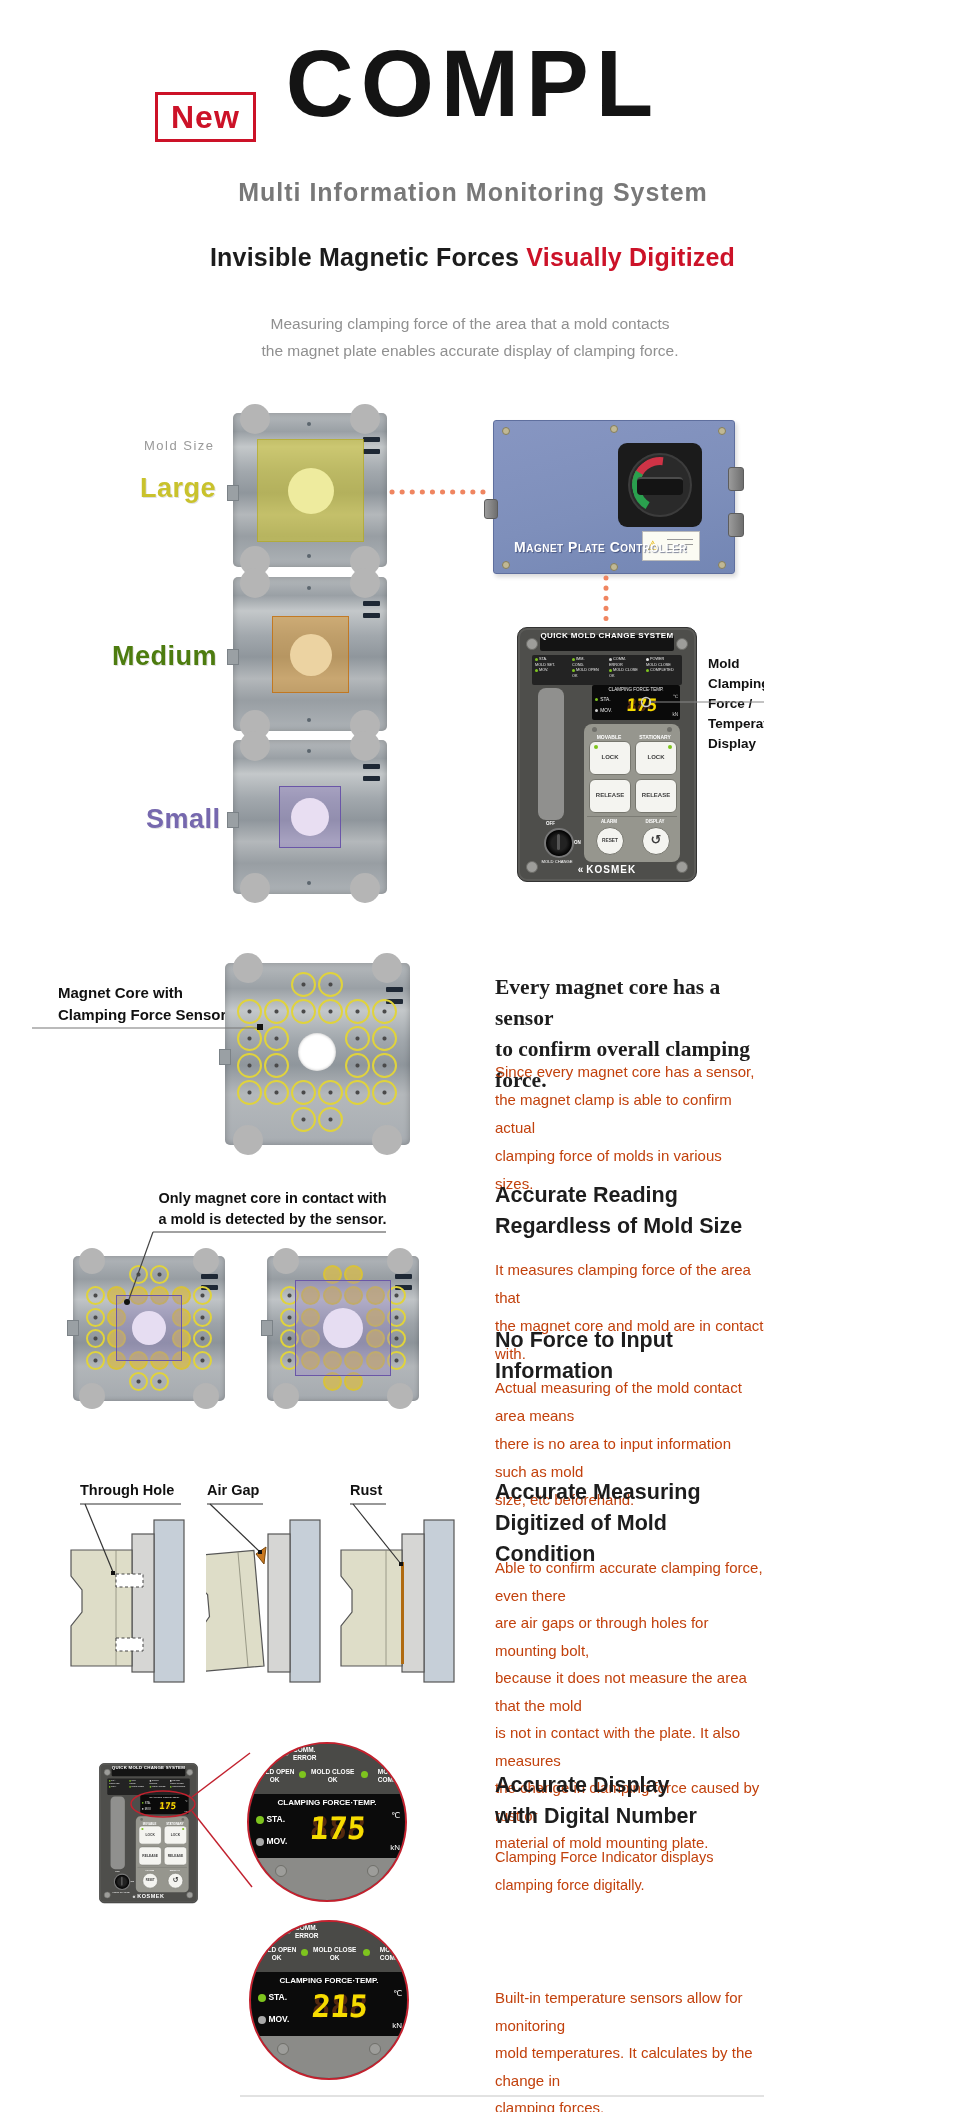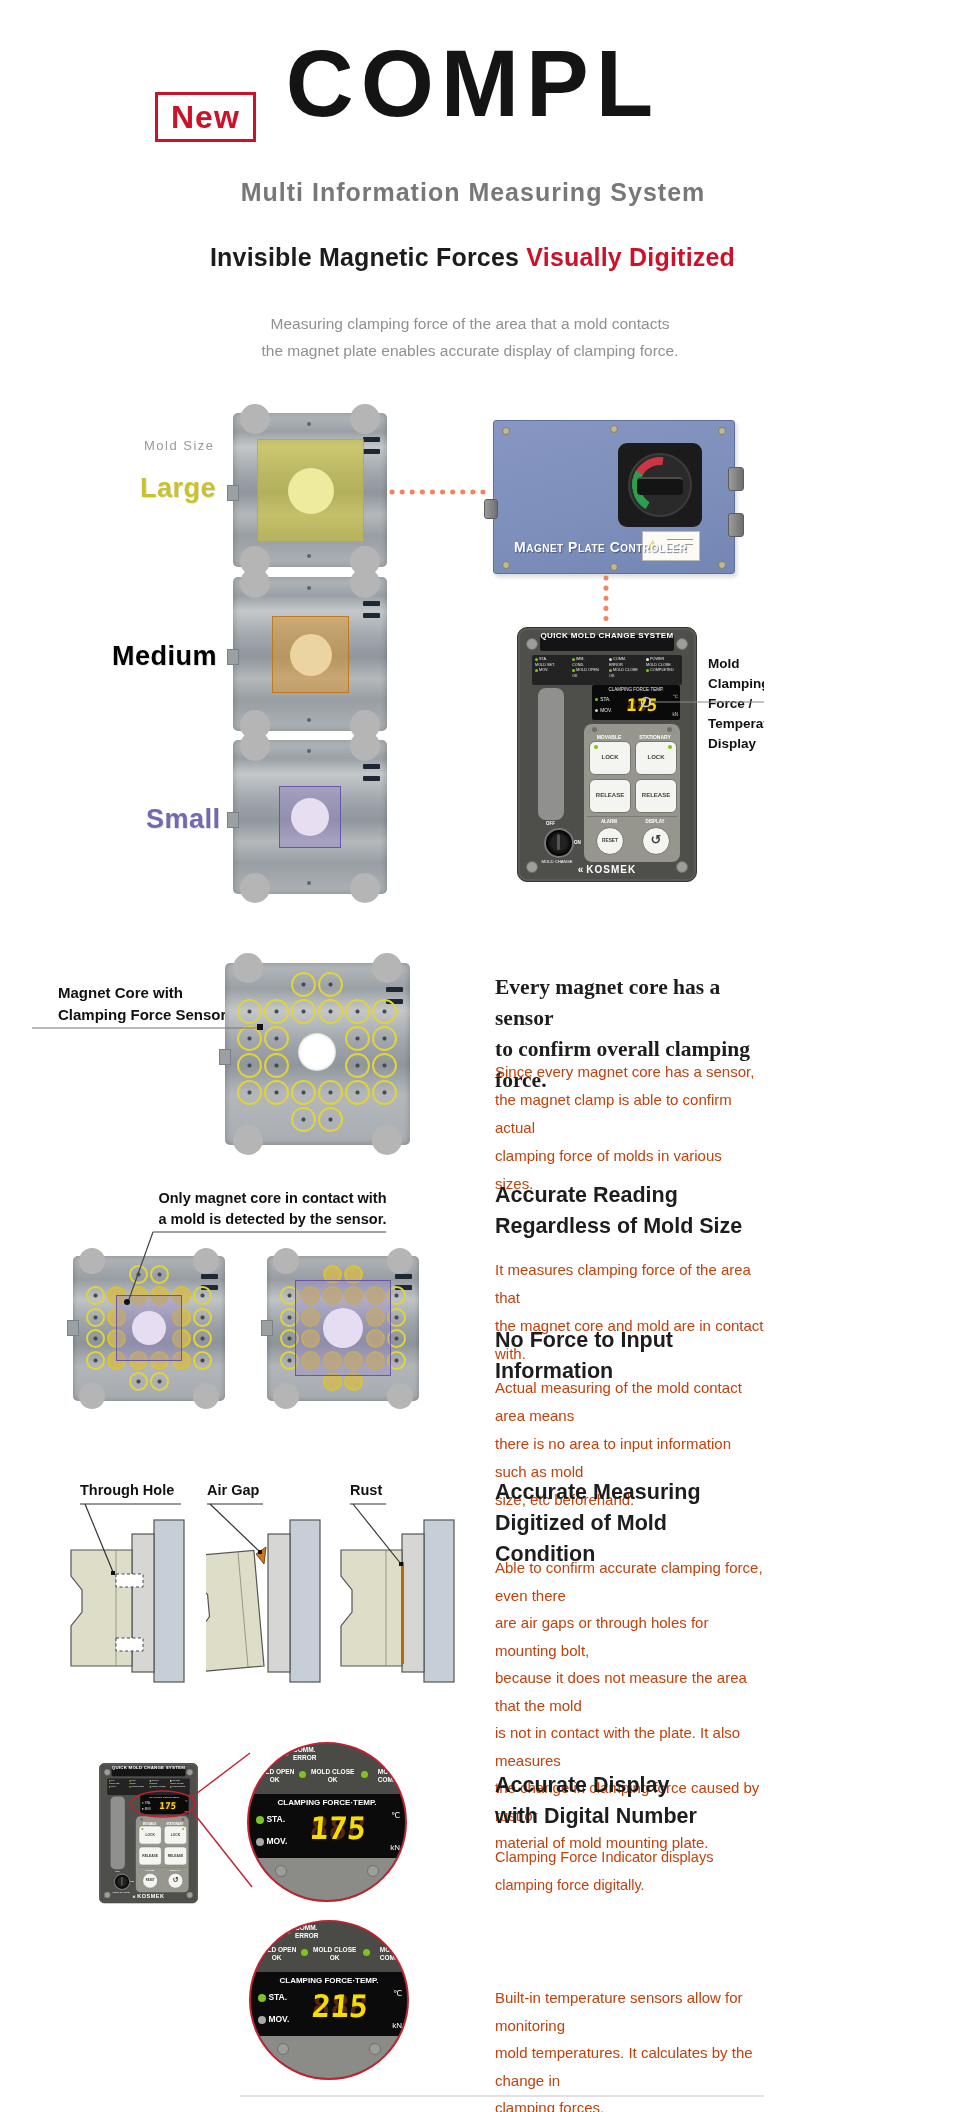--- a/index.html
+++ b/index.html
@@ -19,21 +19,21 @@
             font-size:25px;font-weight:bold;letter-spacing:0.2px;}
   .headline .red{color:#cc1228;}
   .intro{position:absolute;left:90px;top:310px;width:760px;text-align:center;
          font-size:15.5px;color:#909090;line-height:27px;}
 
   
   .moldsize-label{position:absolute;left:144px;top:438px;font-size:13px;color:#9a9a9a;letter-spacing:1.5px;}
   .size-label{position:absolute;font-size:27px;font-weight:bold;letter-spacing:0.5px;
               text-shadow:1px 1px 0 rgba(0,0,0,0.12);}
   .size-large{left:140px;top:473px;color:#c9c22c;}
-  .size-medium{left:112px;top:641px;color:#000000;}
+  .size-medium{left:112px;top:641px;color:#4d7c0f;}
   .size-small{left:146px;top:804px;color:#7668ae;}
 
   
   .plate{position:absolute;width:154px;height:154px;border-radius:5px;
          background:linear-gradient(180deg,#b6babd 0%,#9aa0a5 12%,#c4c8ca 22%,#a2a8ad 38%,#8f969c 52%,#b4b8bb 66%,#989ea3 80%,#aeb3b7 100%);
          box-shadow:inset 0 0 6px rgba(0,0,0,0.25);}
   .clamp{position:absolute;width:30px;height:30px;border-radius:50%;background:#b5b5b5;}
   .clamp.tl{left:7px;top:-9px;} .clamp.tr{right:7px;top:-9px;}
   .clamp.bl{left:7px;bottom:-9px;} .clamp.br{right:7px;bottom:-9px;}
   .slot{position:absolute;right:7px;width:17px;height:5px;background:#1e2835;border-radius:1px;}
@@ -186,21 +186,21 @@
   .svg-overlay{position:absolute;left:0;top:0;pointer-events:none;}
   .bottom-rule{position:absolute;left:240px;top:2095px;width:720px;height:2px;background:#e2e2e2;}
 </style>
 </head>
 <body>
 
 <div class="page">
 
   <div class="new-badge" data-bind="header.badge">New</div>
   <h1 class="mims" data-bind="header.title" style="margin:0;">COMPL</h1>
-  <div class="subtitle" data-bind="header.subtitle">Multi Information Measuring System</div>
+  <div class="subtitle" data-bind="header.subtitle">Multi Information Monitoring System</div>
   <div class="headline">
     <span data-bind="headline.black">Invisible Magnetic Forces</span><span class="red" data-bind="headline.red"> Visually Digitized</span>
   </div>
   <div class="intro" data-bind="intro">Measuring clamping force of the area that a mold contacts
 the magnet plate enables accurate display of clamping force.</div>
 
   <div class="moldsize-label" data-bind="mold_size.label">Mold Size</div>
   <div class="size-label size-large" data-bind="mold_size.large">Large</div>
   <div class="size-label size-medium" data-bind="mold_size.medium">Medium</div>
   <div class="size-label size-small" data-bind="mold_size.small">Small</div>

